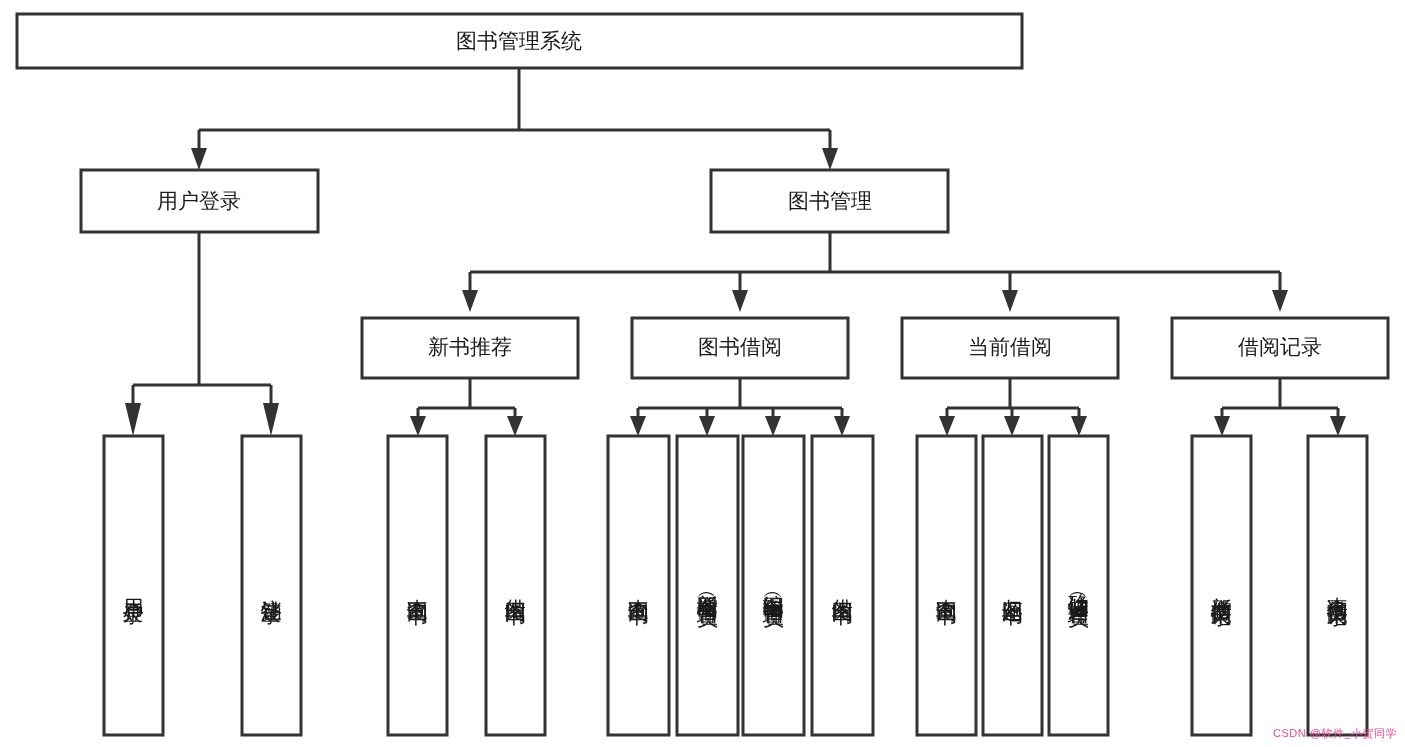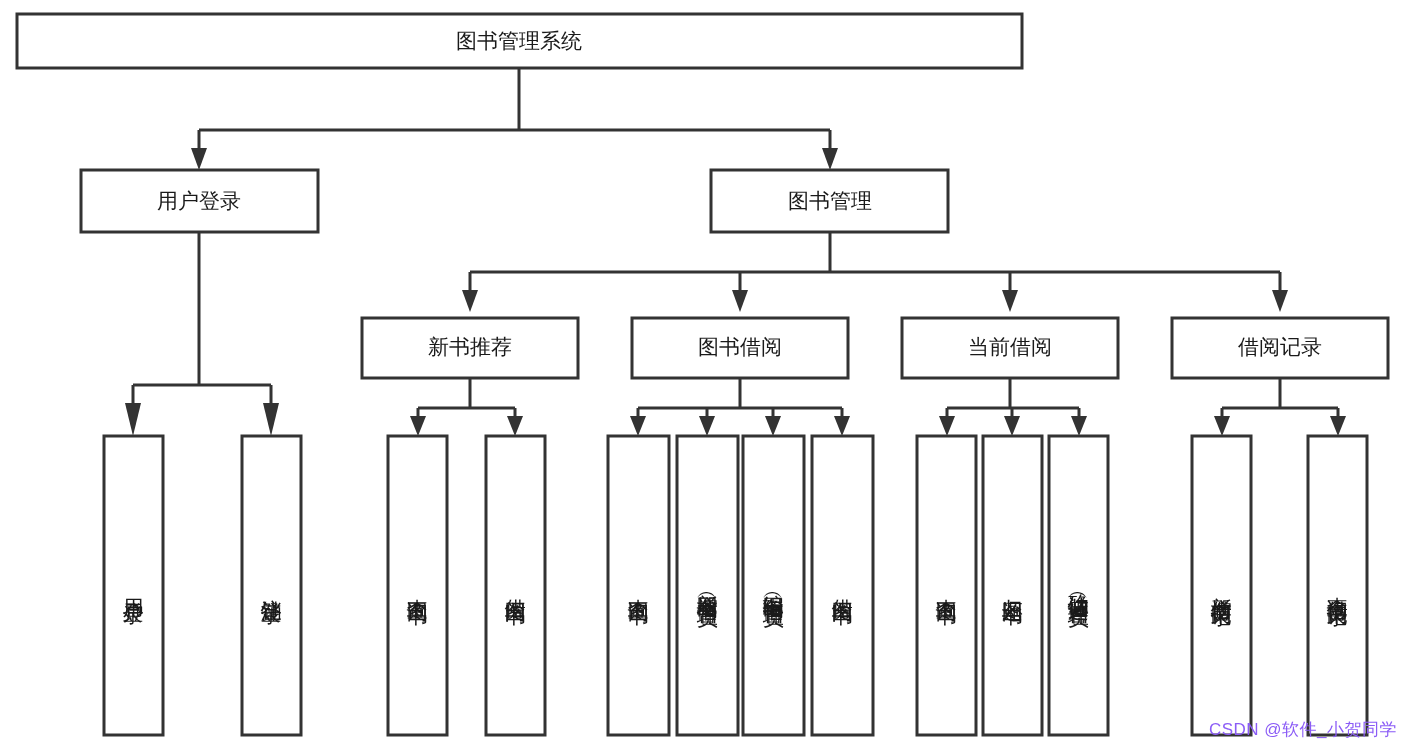--- a/index.html
+++ b/index.html
@@ -59,22 +59,22 @@
     align-items: center;
     justify-content: center;
     white-space: nowrap;
     user-select: none;
   }
   .watermark {
     position: absolute;
     right: 8px;
     bottom: 6px;
     font-family: "Liberation Sans", "DejaVu Sans", sans-serif;
-    font-size: 17px;
-    color: #8b5cf6;
+    font-size: 11px;
+    color: #ec4899;
     letter-spacing: 0.5px;
     white-space: nowrap;
     pointer-events: none;
   }
 </style>
 </head>
 <body>
 
 <div id="diagram-root">
 

